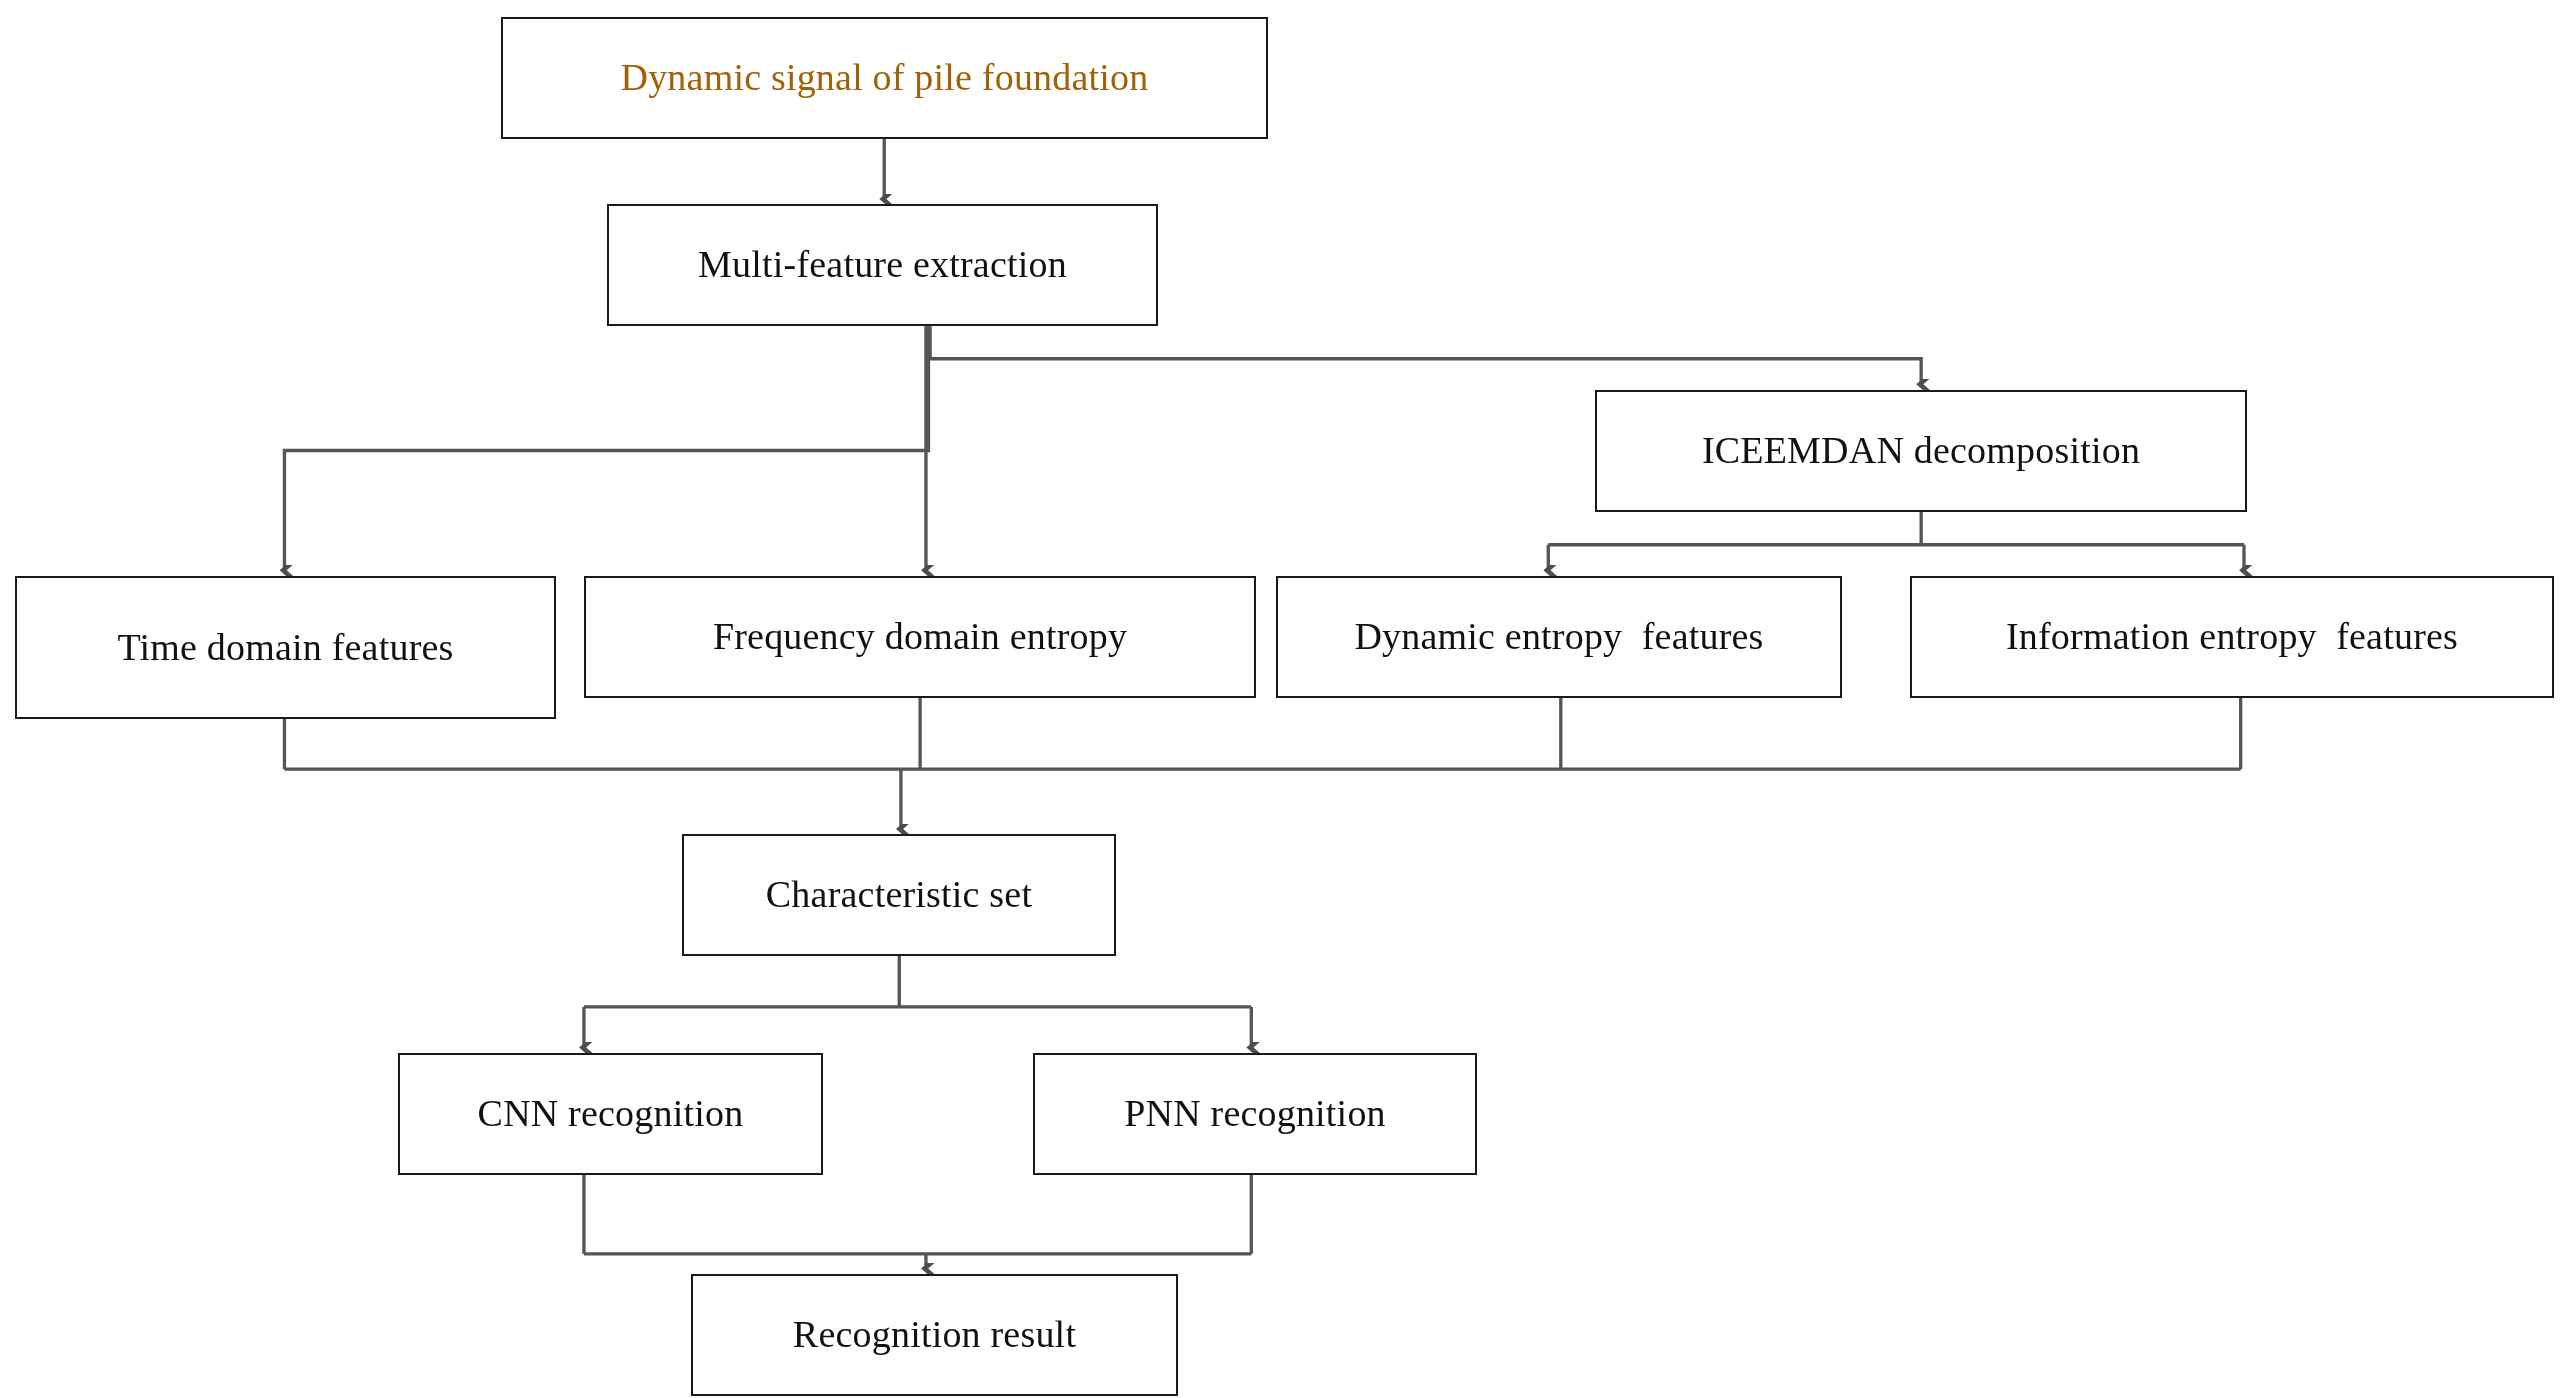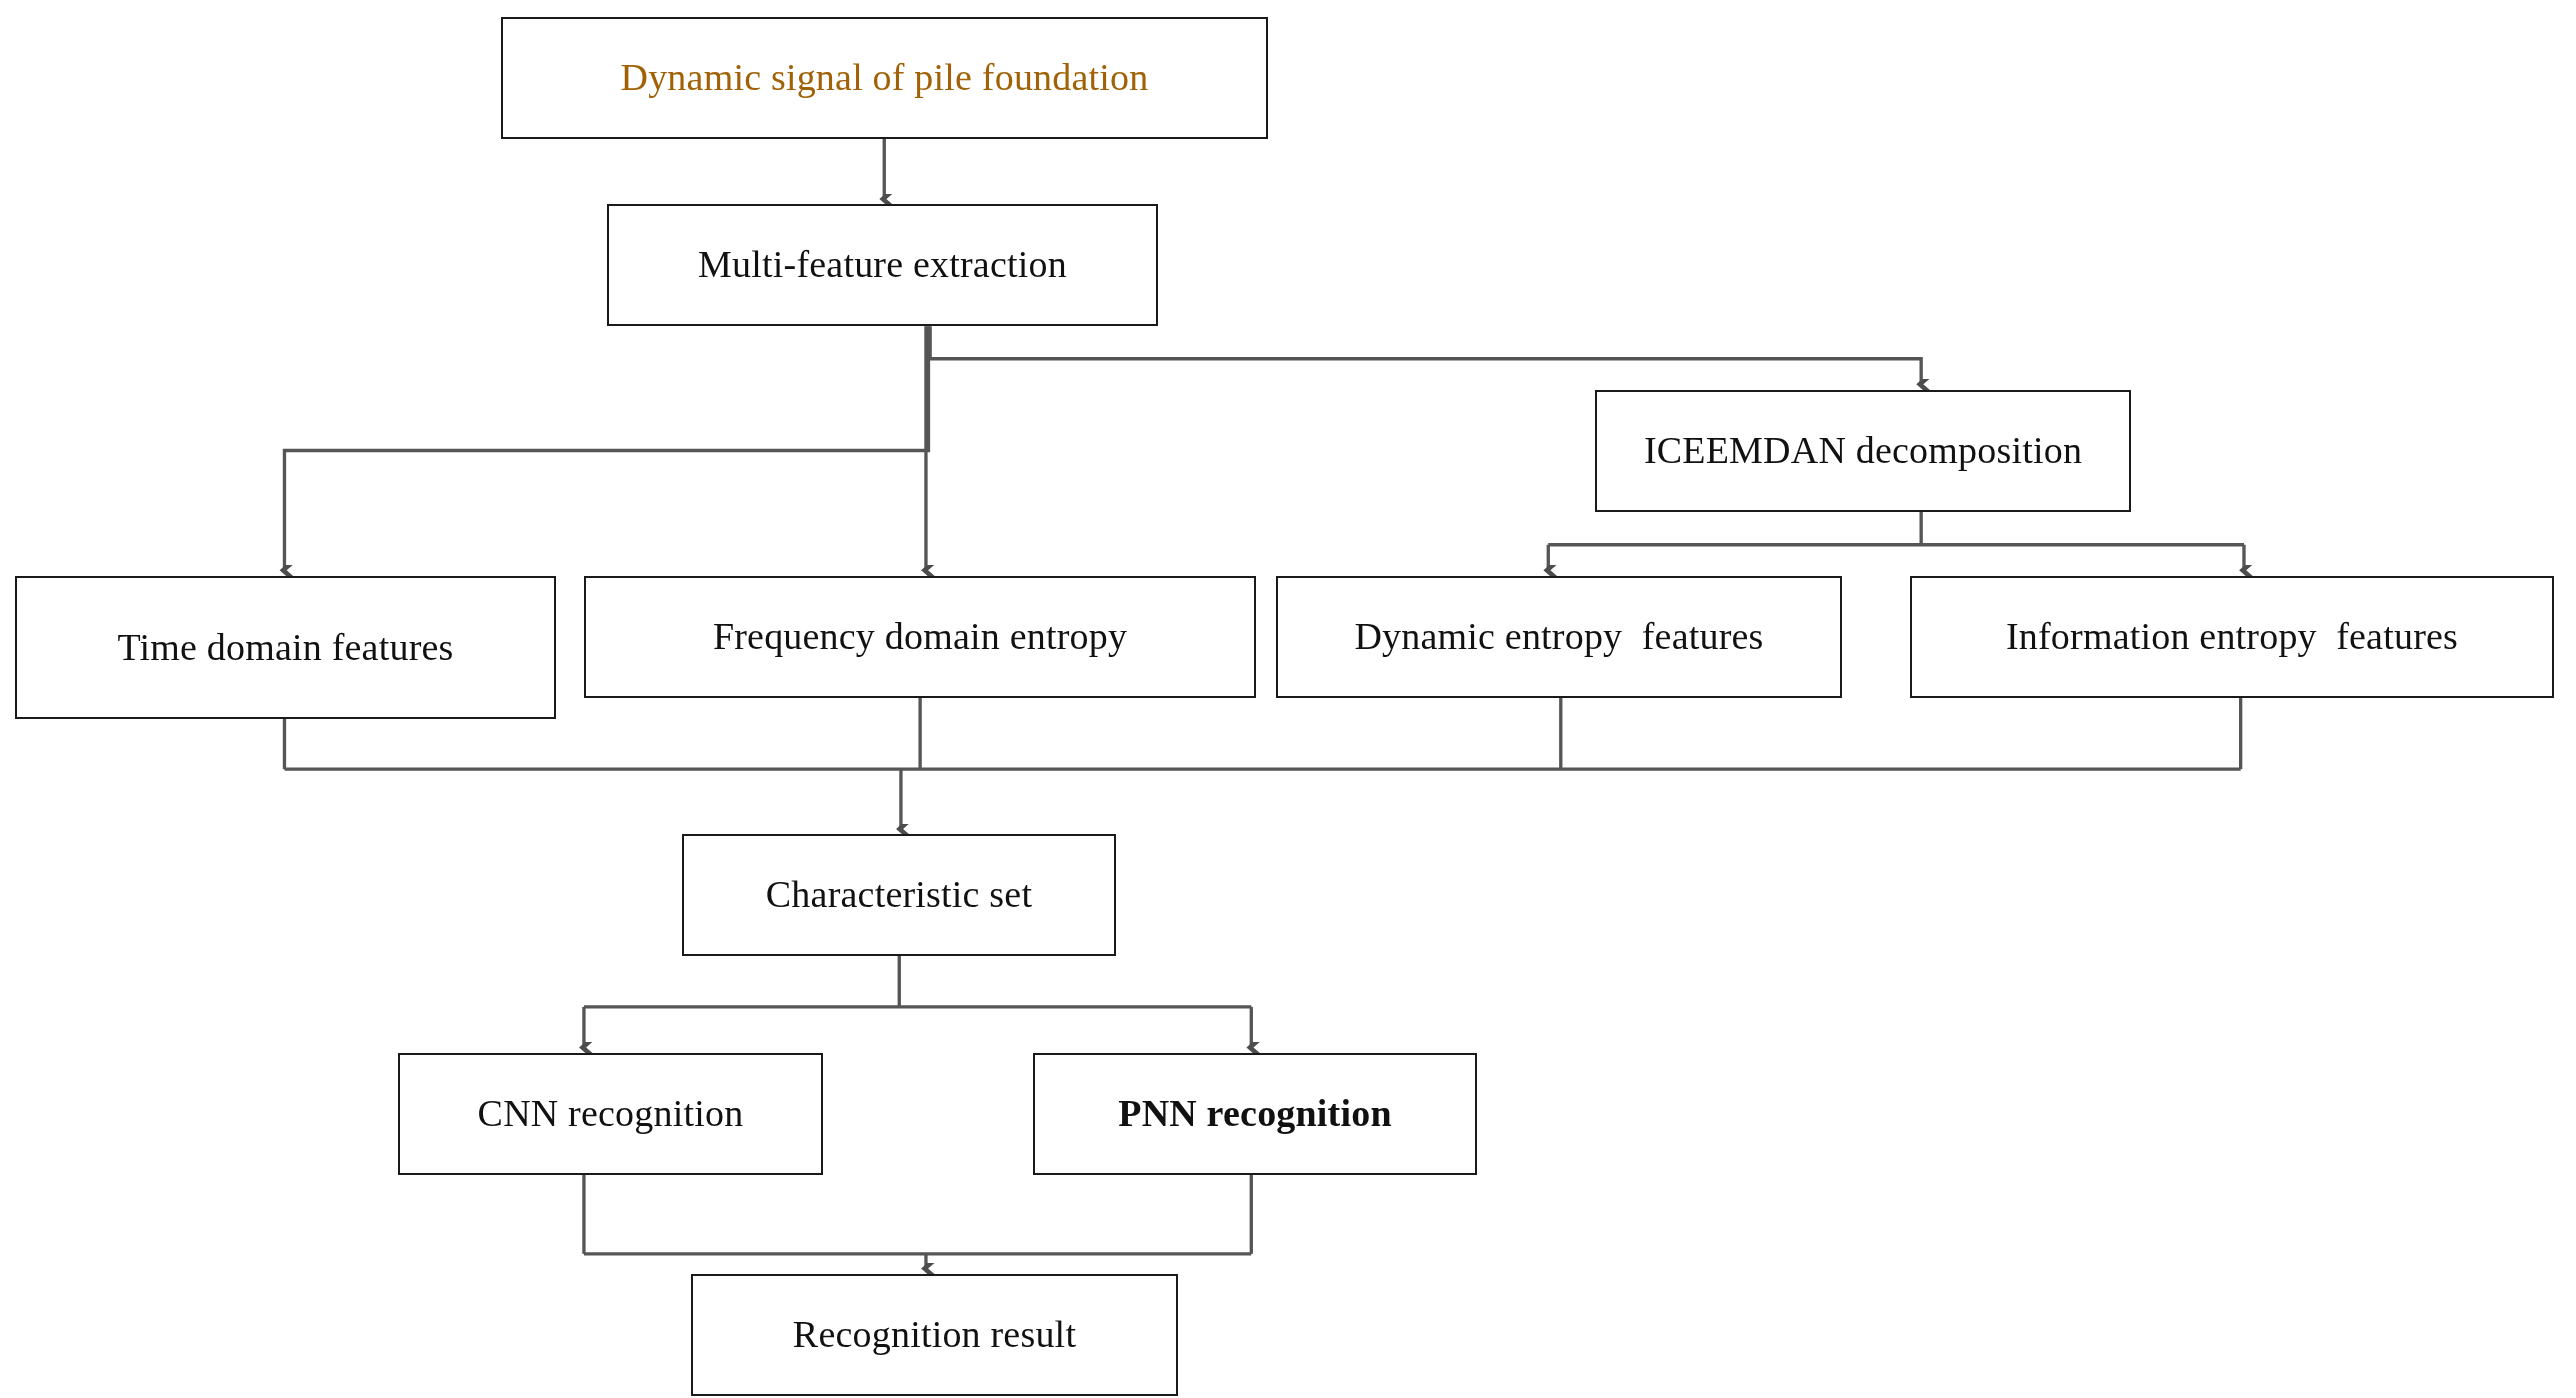--- a/index.html
+++ b/index.html
@@ -86,21 +86,21 @@
     </g>
   </svg>
 
   <div id="nodes">
       <div class="node" style="left: 501px; top: 16.7px; width: 767px; height: 122px; border-color: rgb(26, 26, 26);">
         <span class="label" style="color: #a16207;">Dynamic signal of pile foundation</span>
       </div>
       <div class="node" style="left: 607px; top: 204px; width: 551px; height: 122px; border-color: rgb(26, 26, 26);">
         <span class="label" style="color: rgb(17, 17, 17);">Multi-feature extraction</span>
       </div>
-      <div class="node" style="left: 1595px; top: 390px; width: 536px; height: 122px; border-color: rgb(26, 26, 26);">
+      <div class="node" style="left: 1595px; top: 390px; width: 652px; height: 122px; border-color: rgb(26, 26, 26);">
         <span class="label" style="color: rgb(17, 17, 17);">ICEEMDAN decomposition</span>
       </div>
       <div class="node" style="left: 15px; top: 576px; width: 541px; height: 143px; border-color: rgb(26, 26, 26);">
         <span class="label" style="color: rgb(17, 17, 17);">Time domain features</span>
       </div>
       <div class="node" style="left: 584px; top: 576px; width: 672px; height: 122px; border-color: rgb(26, 26, 26);">
         <span class="label" style="color: rgb(17, 17, 17);">Frequency domain entropy</span>
       </div>
       <div class="node" style="left: 1276px; top: 576px; width: 566px; height: 122px; border-color: rgb(26, 26, 26);">
         <span class="label" style="color: rgb(17, 17, 17);">Dynamic entropy  features</span>
@@ -108,21 +108,21 @@
       <div class="node" style="left: 1910px; top: 576px; width: 644px; height: 122px; border-color: rgb(26, 26, 26);">
         <span class="label" style="color: rgb(17, 17, 17);">Information entropy  features</span>
       </div>
       <div class="node" style="left: 682px; top: 834px; width: 434px; height: 122px; border-color: rgb(26, 26, 26);">
         <span class="label" style="color: rgb(17, 17, 17);">Characteristic set</span>
       </div>
       <div class="node" style="left: 377px; top: 1053px; width: 425px; height: 122px; border-color: rgb(26, 26, 26); margin-left: 21px;">
         <span class="label" style="color: rgb(17, 17, 17);">CNN recognition</span>
       </div>
       <div class="node" style="left: 1033px; top: 1053px; width: 444px; height: 122px; border-color: rgb(26, 26, 26);">
-        <span class="label" style="color: rgb(17, 17, 17); font-weight: bold;">PNN recognition</span>
+        <span class="label" style="color: rgb(17, 17, 17);">PNN recognition</span>
       </div>
       <div class="node" style="left: 691px; top: 1274px; width: 487px; height: 122px; border-color: rgb(26, 26, 26);">
         <span class="label" style="color: rgb(17, 17, 17);">Recognition result</span>
       </div>
     </div>
 
 </div>
 
 
 </body></html>

